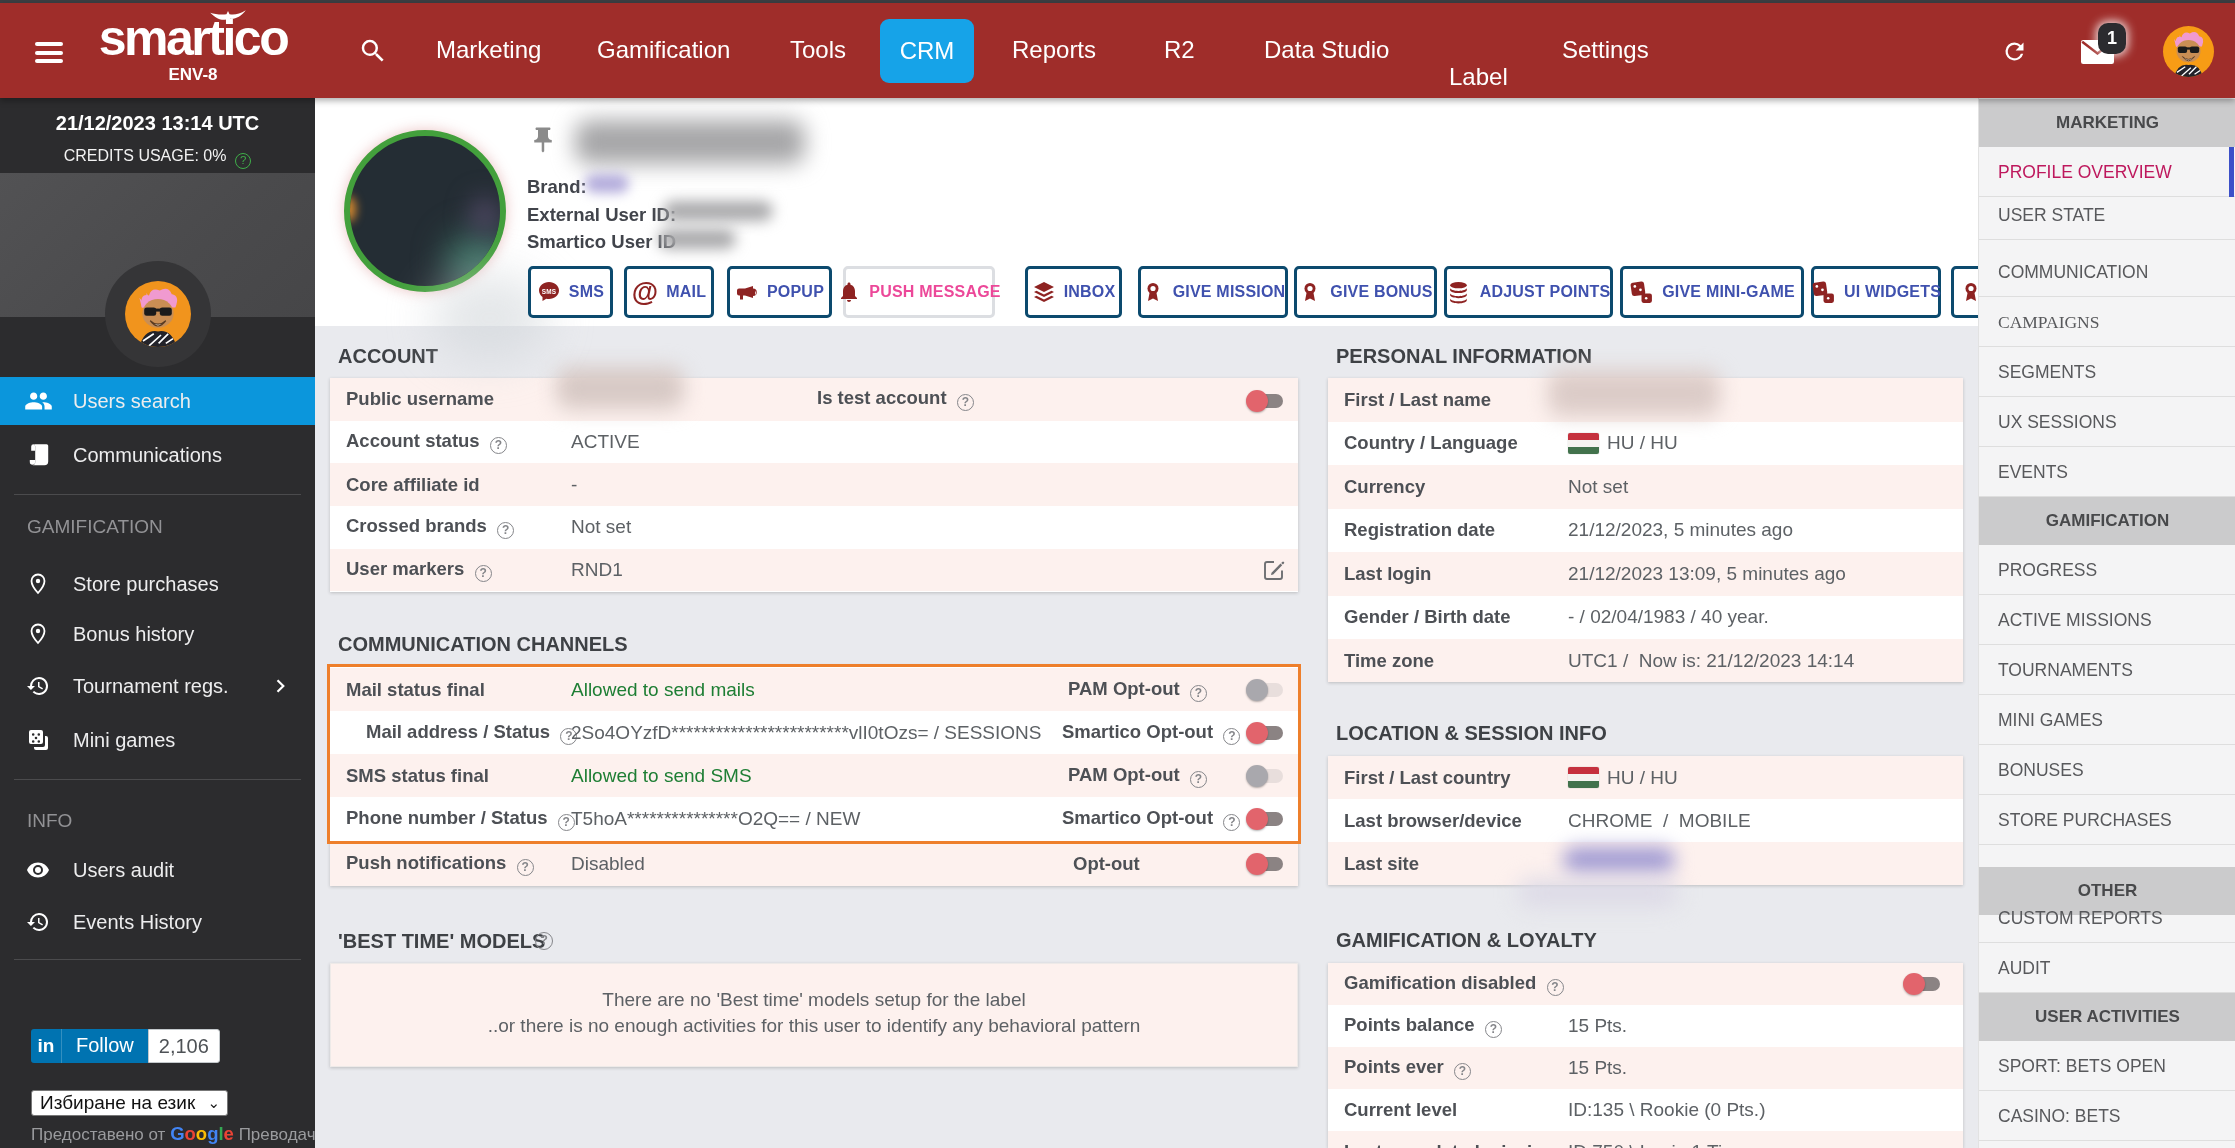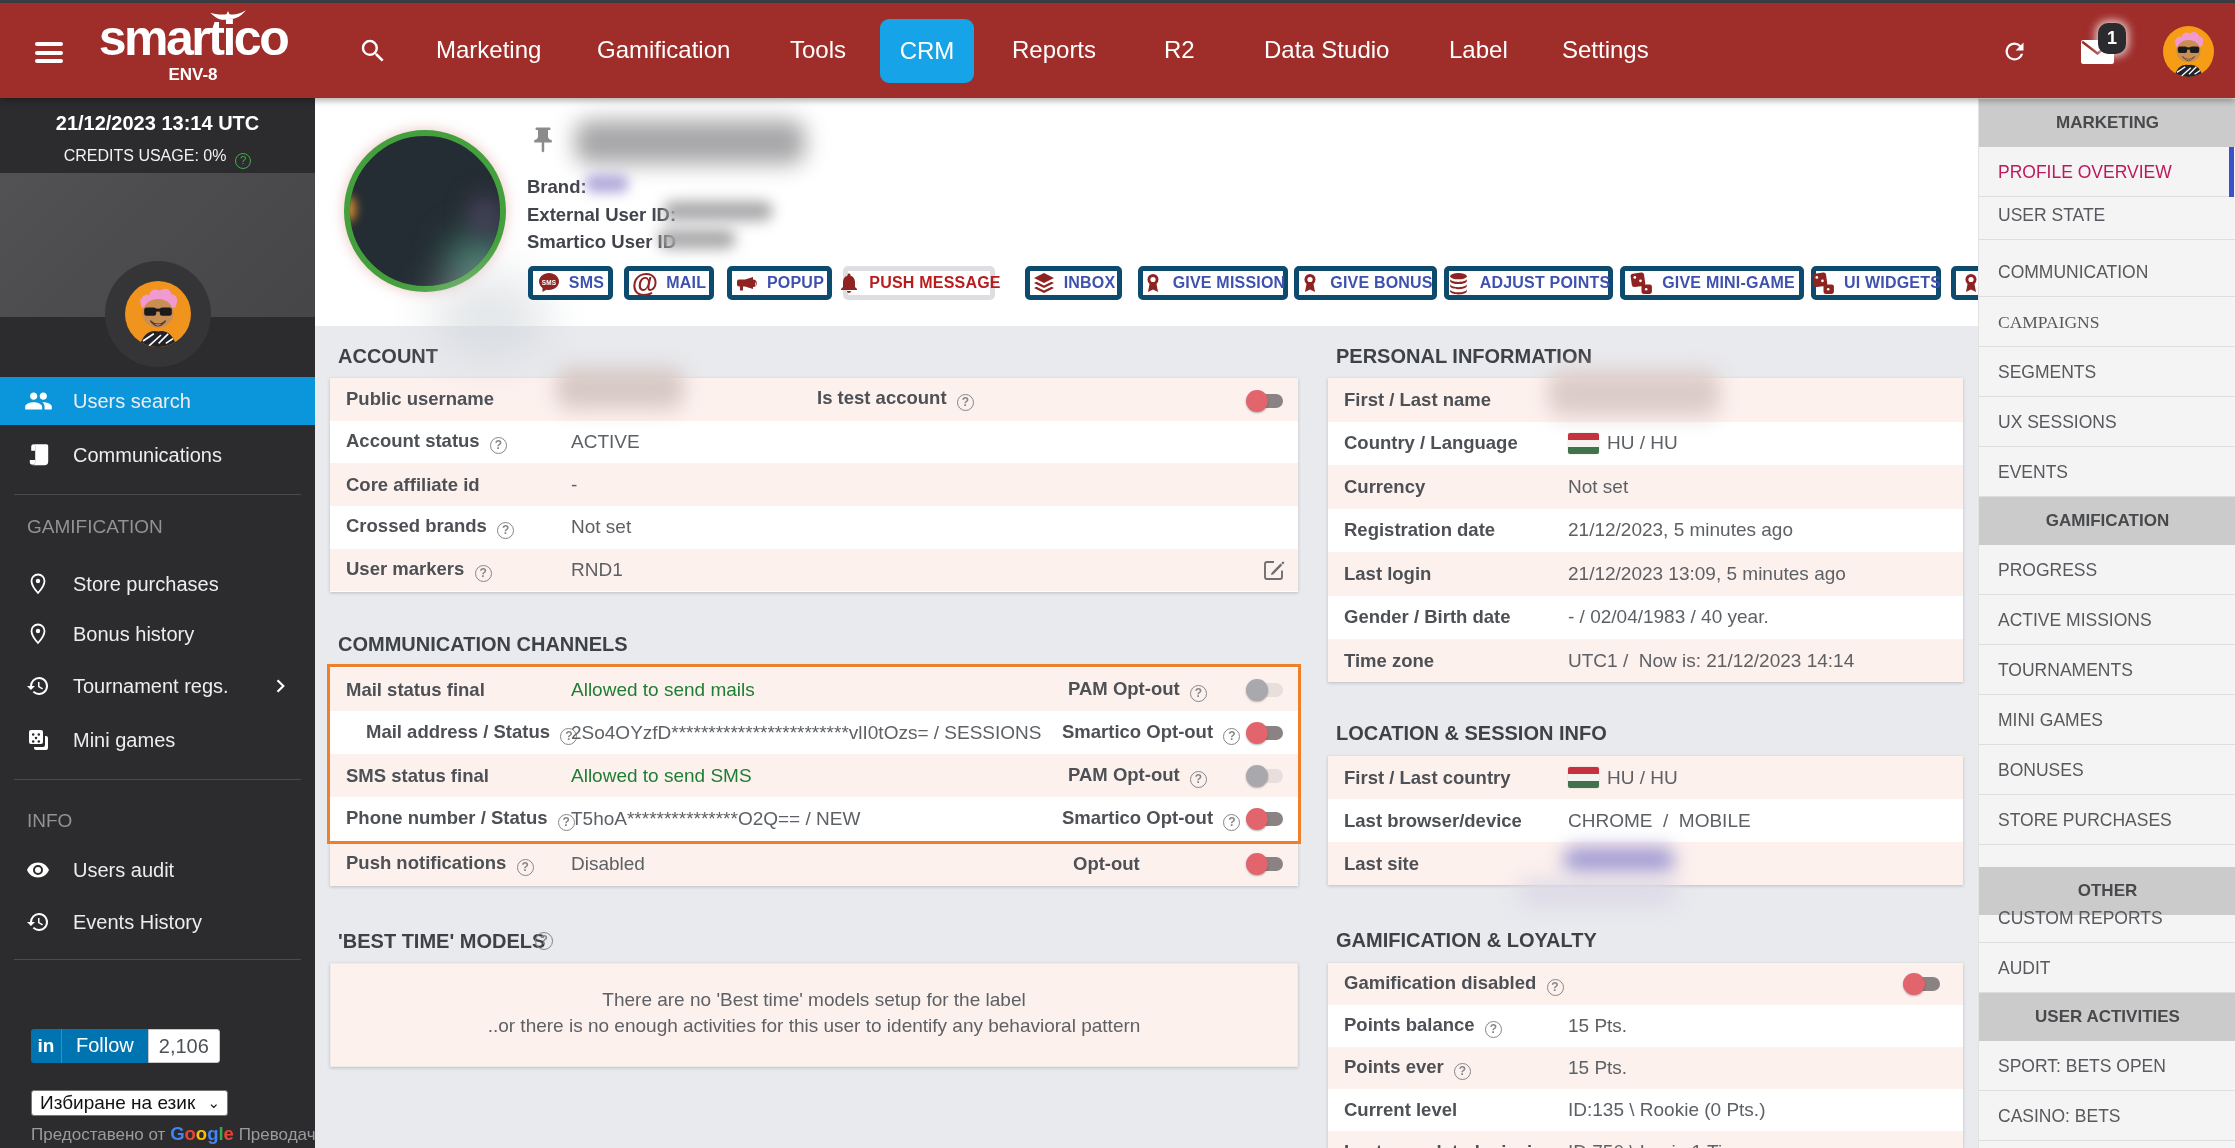--- a/index.html
+++ b/index.html
@@ -40,23 +40,23 @@
 .helpabs { position:absolute; width:18px; height:18px; border:1.6px solid #85868a; border-radius:50%; color:#85868a; font-size:12.5px; font-weight:bold; text-align:center; line-height:15px; }
 
 .tog { position:absolute; width:37px; height:22px; }
 .tog .track { position:absolute; left:3px; top:4px; width:34px; height:14px; border-radius:7px; }
 .tog .knob { position:absolute; left:0; top:0; width:22px; height:22px; border-radius:50%; box-shadow:0 1px 2px rgba(0,0,0,.3); }
 .tog.red .track { background:#8b8383; }
 .tog.red .knob { background:#e2646c; }
 .tog.dis .track { background:#e8dedc; }
 .tog.dis .knob { background:#a9a8ad; }
 
-.btn { position:absolute; top:168px; height:34px; background:#fff; border:5px solid #0c4a6e; border-radius:5px; color:#3f51ae; font-size:16px; font-weight:bold; letter-spacing:.2px; display:flex; align-items:center; justify-content:center; gap:8px; white-space:nowrap; }
+.btn { position:absolute; top:168px; height:52px; background:#fff; border:3px solid #0c4a6e; border-radius:5px; color:#3f51ae; font-size:16px; font-weight:bold; letter-spacing:.2px; display:flex; align-items:center; justify-content:center; gap:8px; white-space:nowrap; }
 .btn svg { flex-shrink:0; }
-.btn.dis { border-color:#dcdee2; color:#b91c1c; }
+.btn.dis { border-color:#dcdee2; color:#ec4899; }
 .blob { position:absolute; border-radius:14px; }
 
 .flag { position:absolute; width:31px; height:21px; border-radius:2px; overflow:hidden; box-shadow:0 0 1px rgba(0,0,0,.4); }
 .flag div { height:7px; }
 .f-r { background:#c5313e; } .f-w { background:#f5f3f0; } .f-g { background:#42724c; }
 
 #rsb { left:1978px; top:98px; width:257px; height:1050px; background:#f4f4f5; border-left:1px solid #e2e2e2; z-index:20; }
 .rhead { position:absolute; left:0; width:257px; background:#cbcbcc; color:#48494b; font-size:17px; font-weight:bold; text-align:center; }
 .ritem { position:absolute; left:0; width:257px; border-bottom:1px solid #dedede; color:#58595c; font-size:17.5px; }
 .ritem span { position:absolute; left:19px; top:50%; transform:translateY(-50%); }
@@ -83,21 +83,21 @@
   <svg style="position:absolute;left:358px;top:33px;" width="30" height="30" viewBox="0 0 24 24">
       <path fill="#fff" d="M15.5 14h-.79l-.28-.27A6.47 6.47 0 0 0 16 9.5 6.5 6.5 0 1 0 9.5 16c1.61 0 3.09-.59 4.23-1.57l.27.28v.79l5 4.99L20.49 19l-4.99-5zm-6 0C7.01 14 5 11.99 5 9.5S7.01 5 9.5 5 14 7.01 14 9.5 11.99 14 9.5 14z"></path>
     </svg>
   <div class="navitem" style="left:436px;">Marketing</div>
   <div class="navitem" style="left:597px;">Gamification</div>
   <div class="navitem" style="left:790px;">Tools</div>
   <div id="crmchip">CRM</div>
   <div class="navitem" style="left:1012px;">Reports</div>
   <div class="navitem" style="left:1164px;">R2</div>
   <div class="navitem" style="left:1264px;">Data Studio</div>
-  <div class="navitem" style="left:1449px;">Label</div>
+  <div class="navitem" style="left:1449px;margin-top:27px;">Label</div>
   <div class="navitem" style="left:1562px;">Settings</div>
   <svg style="position:absolute;left:2001px;top:35px;" width="27" height="27" viewBox="0 0 24 24">
       <path fill="#fff" d="M17.65 6.35A7.95 7.95 0 0 0 12 4a8 8 0 1 0 7.73 10h-2.08A6 6 0 1 1 12 6c1.66 0 3.14.69 4.22 1.78L13 11h7V4l-2.35 2.35z"></path>
     </svg>
   <svg style="position:absolute;left:2081px;top:36px;" width="33" height="26" viewBox="0 0 22 16">
       <rect x="0" y="0" width="22" height="16" rx="1.5" fill="#fff"></rect>
       <path d="M0.8 1.2 L11 9 L21.2 1.2" stroke="#9f2d2a" stroke-width="1.7" fill="none"></path>
     </svg>
   <div style="position:absolute;left:2098px;top:20px;width:28px;height:31px;border-radius:10px;background:#2b2b2f;box-shadow:0 0 10px 2px rgba(255,255,255,.85);color:#fff;font-size:18px;font-weight:bold;text-align:center;line-height:31px;">1</div>
   <div style="position:absolute;left:2163px;top:23px;width:51px;height:51px;border-radius:50%;background:#f79c15;overflow:hidden;">

